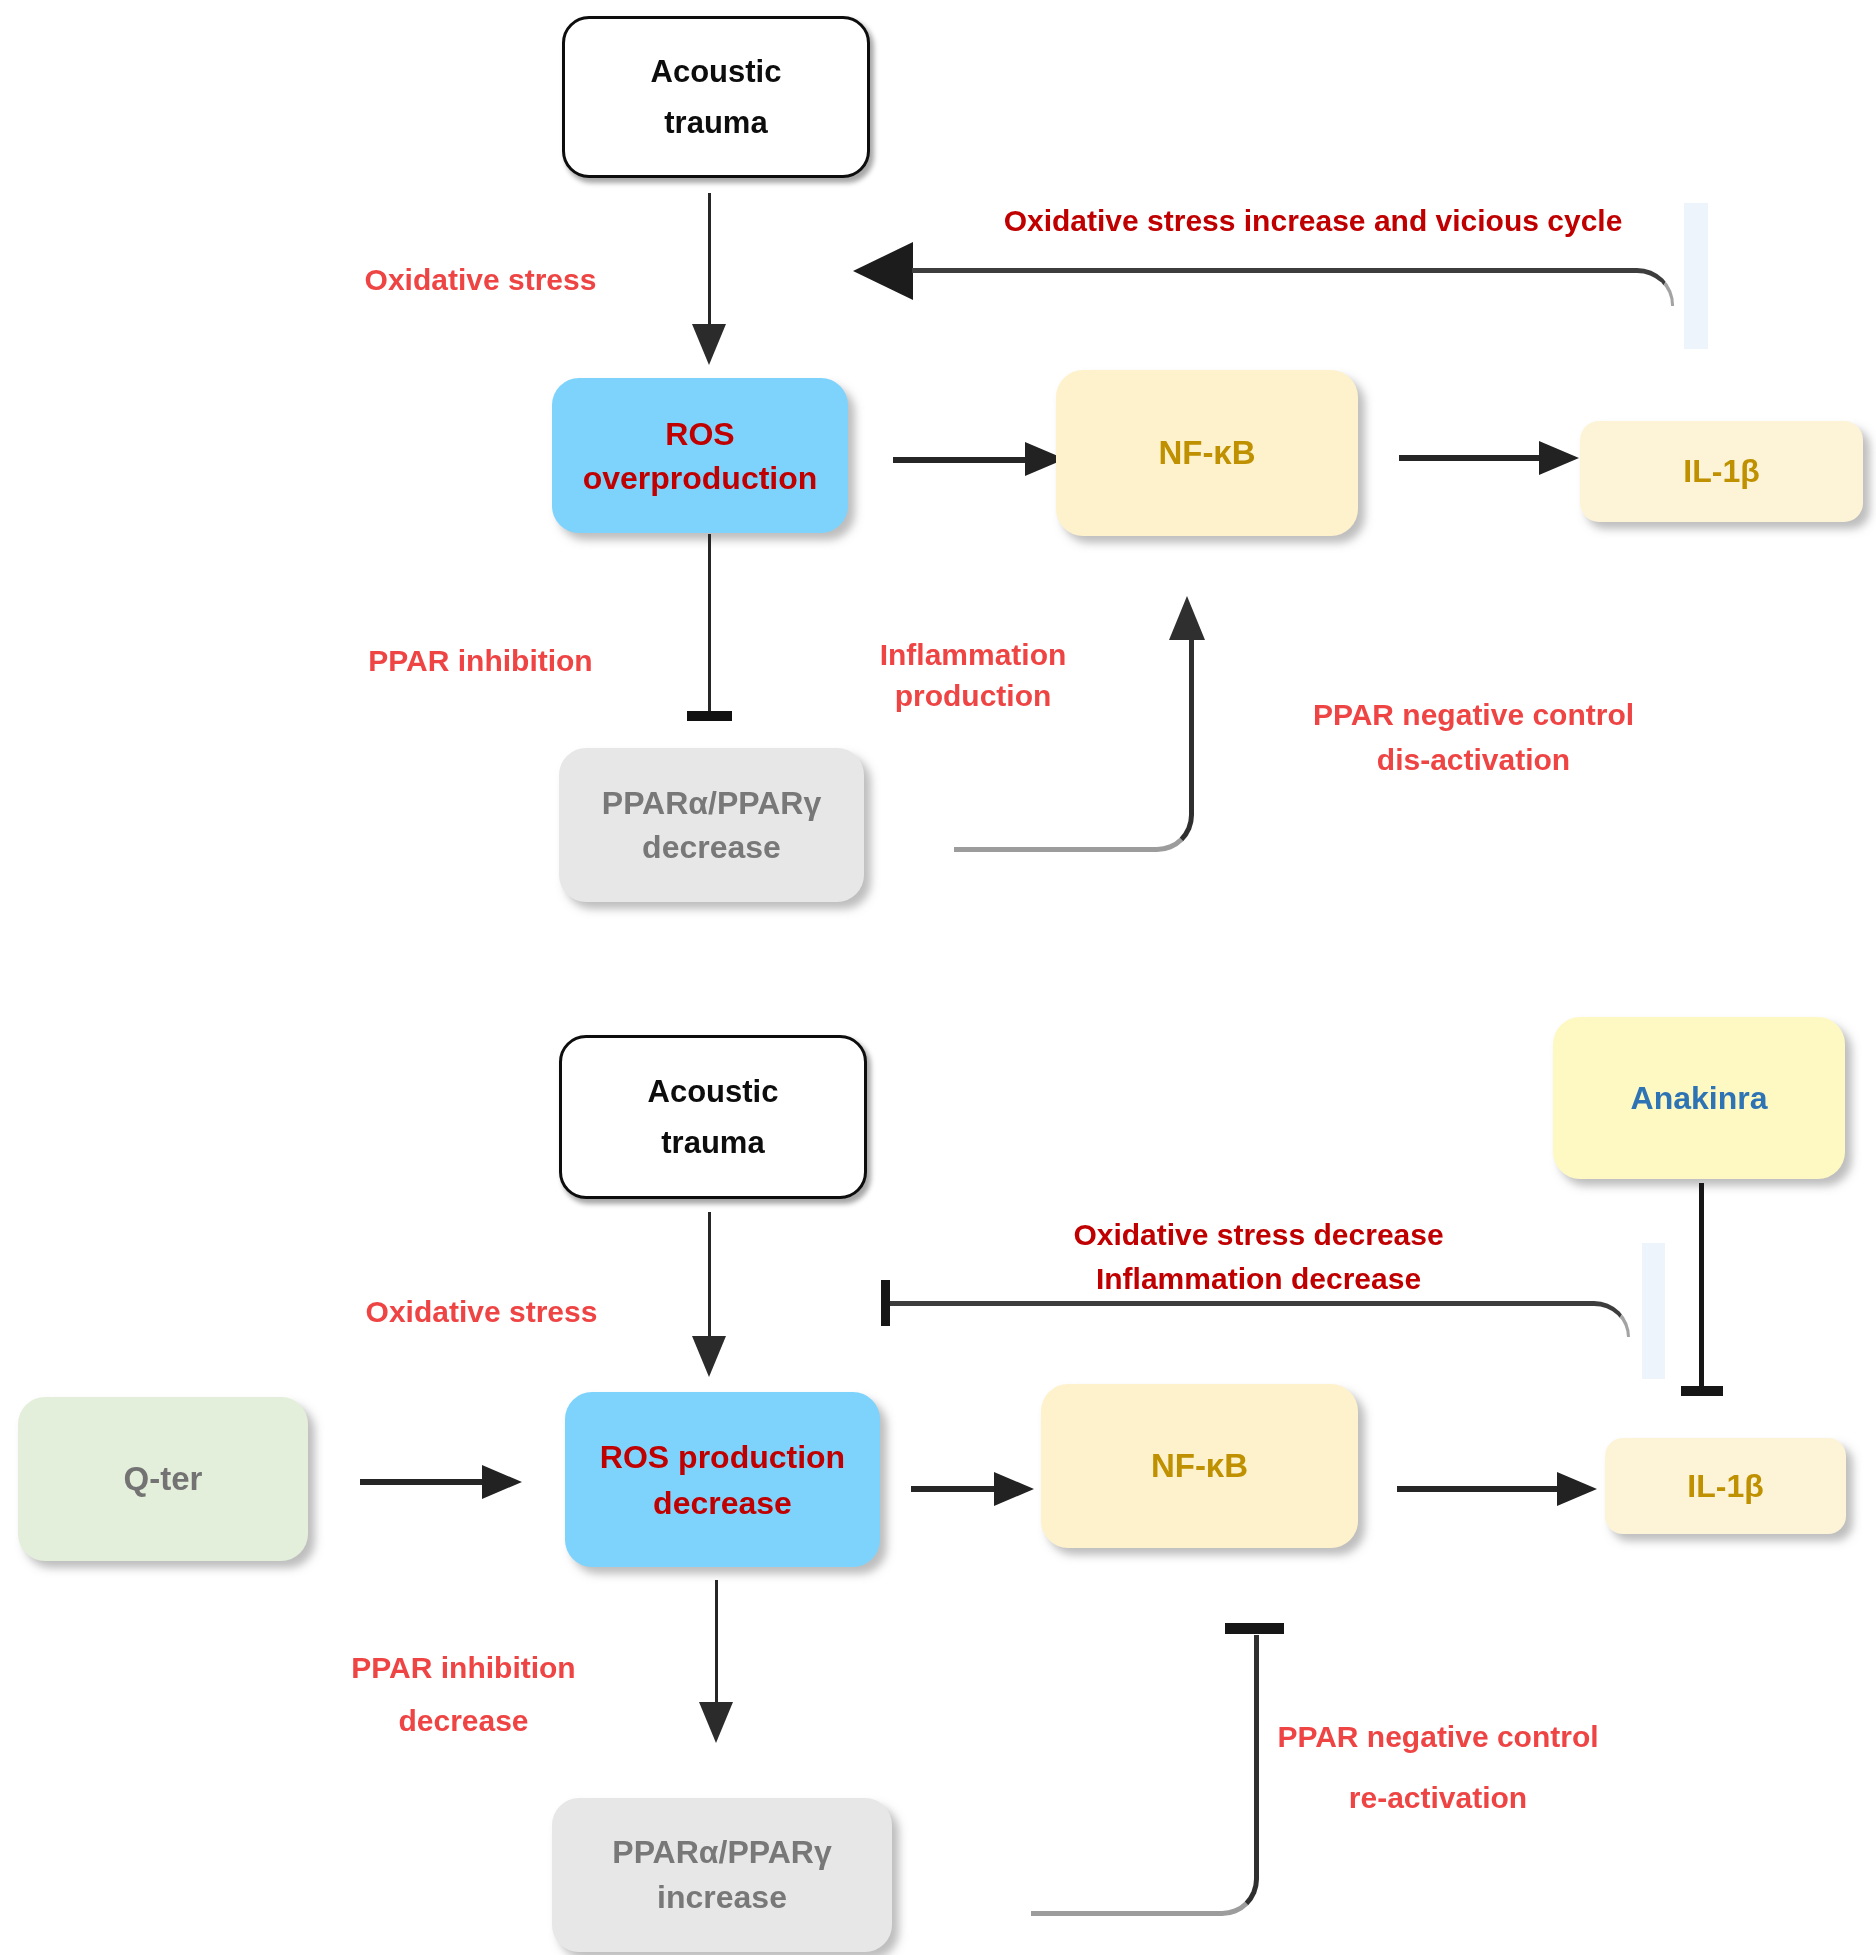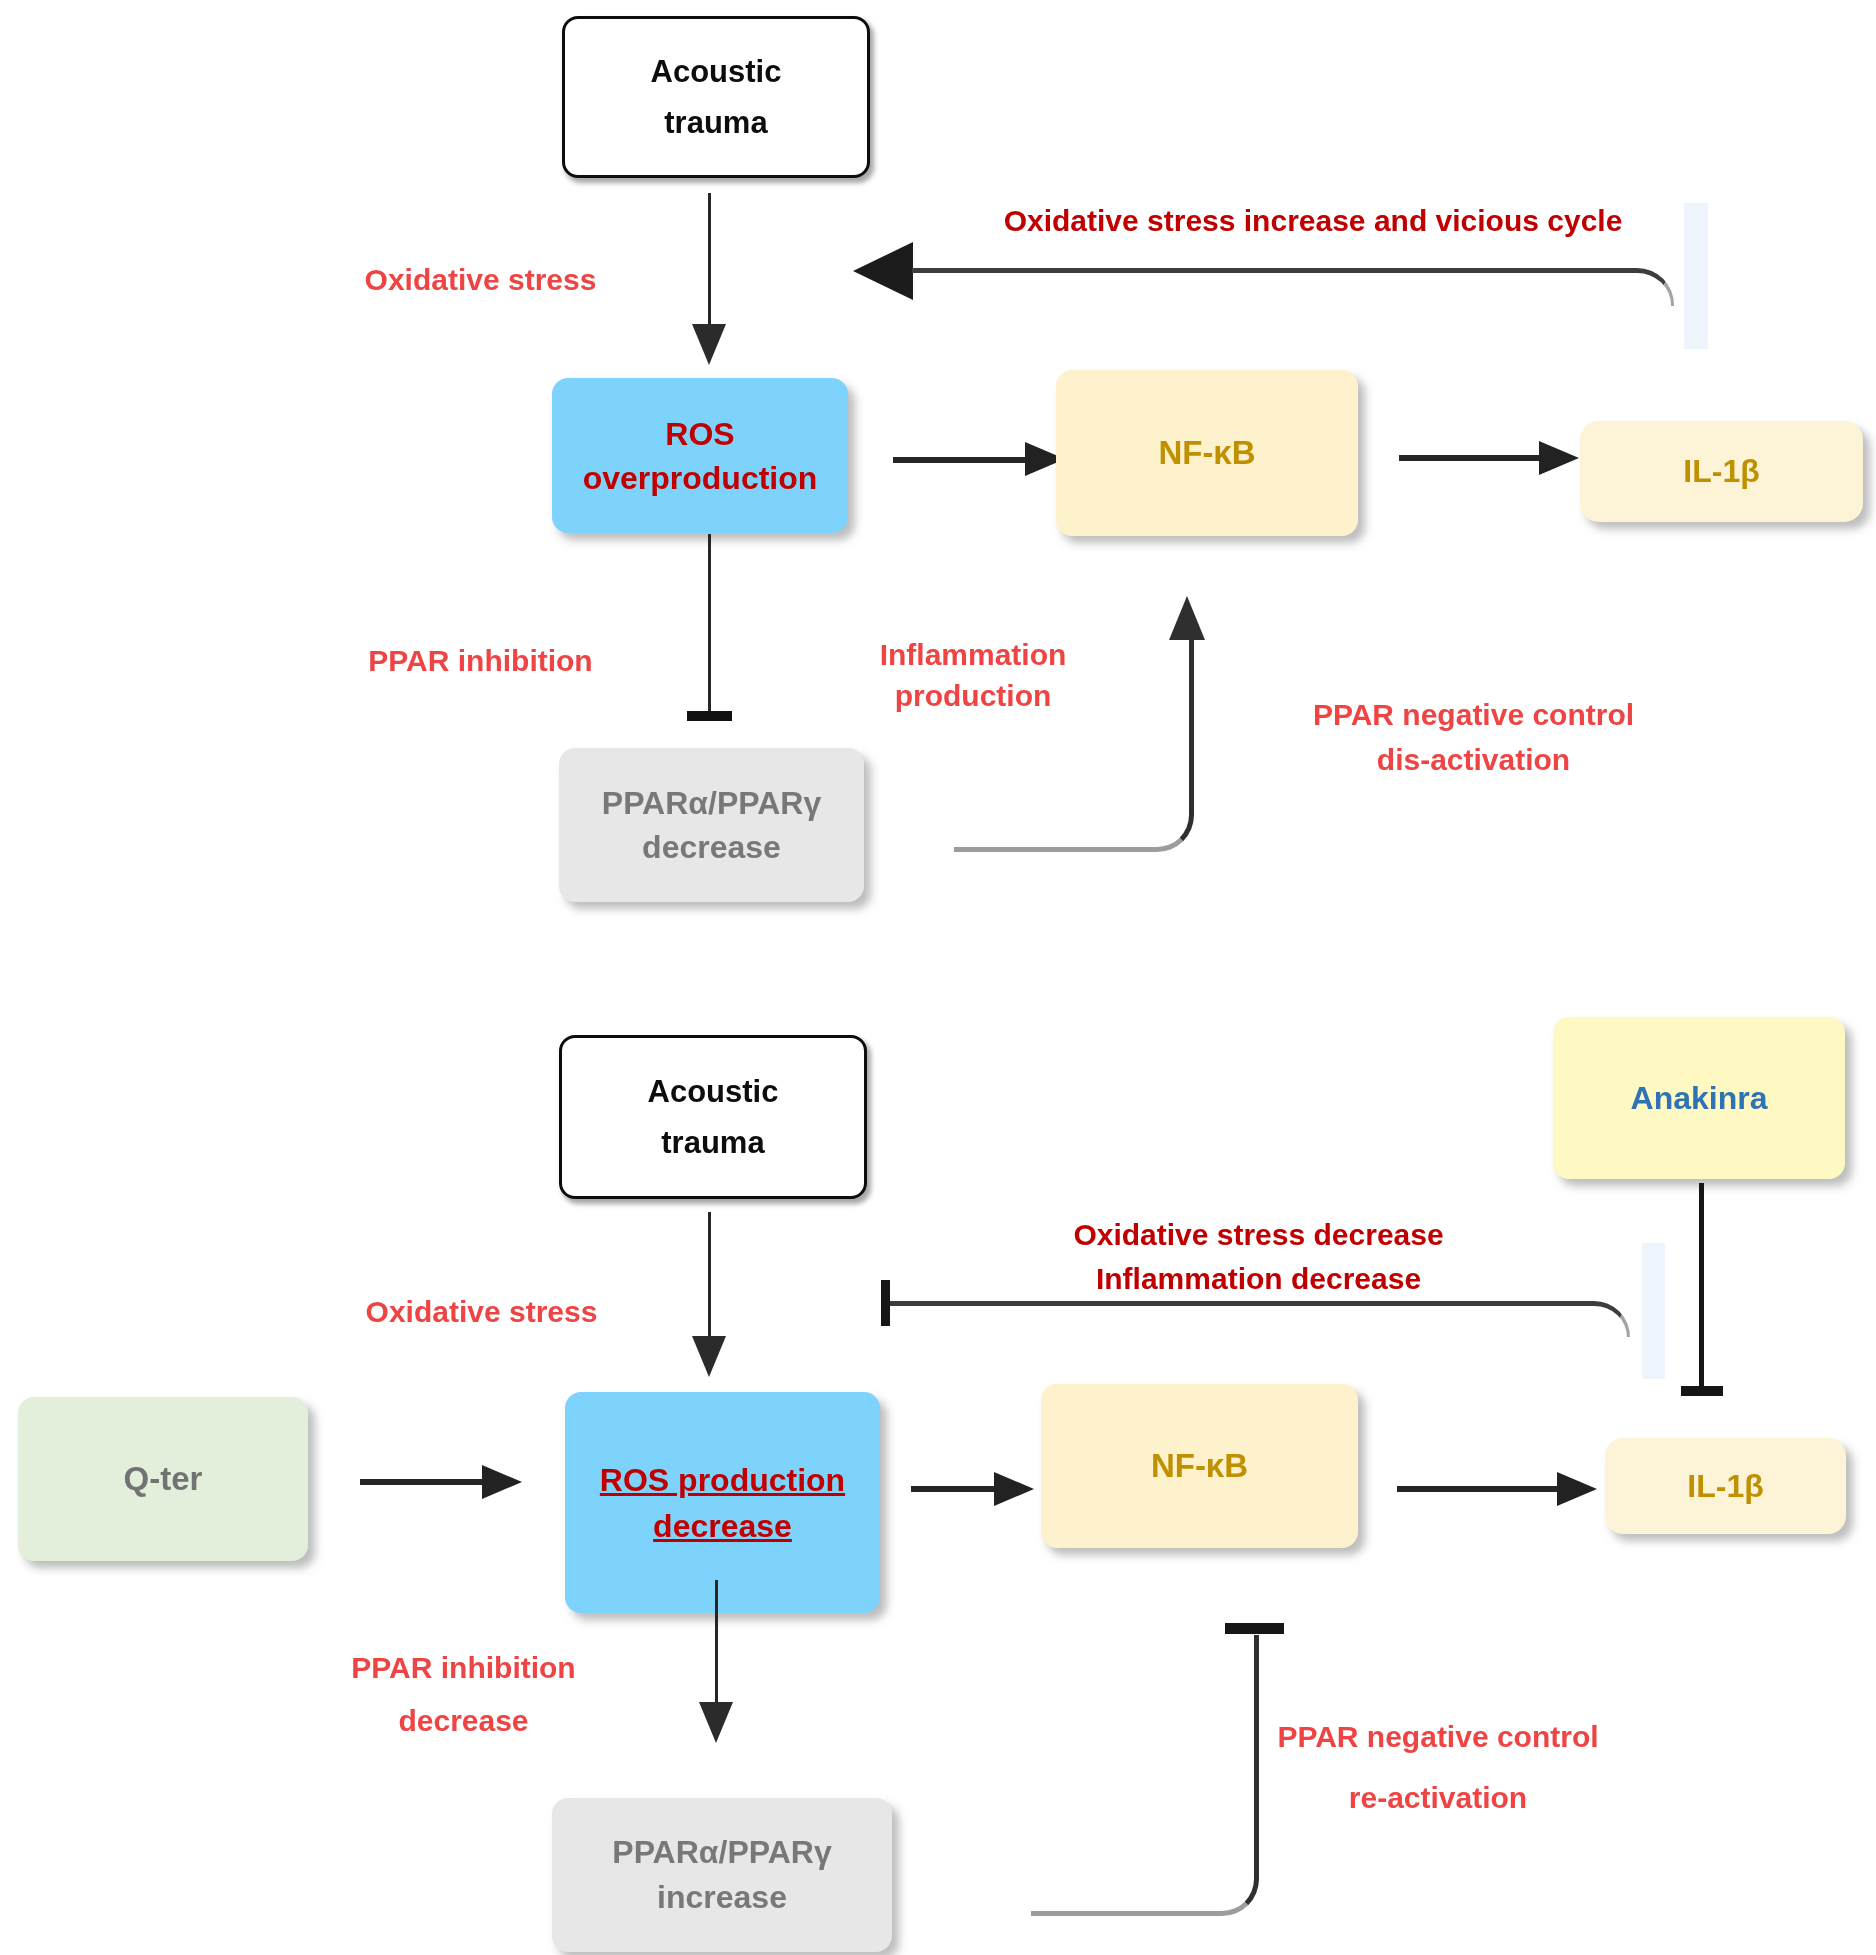--- a/index.html
+++ b/index.html
@@ -2,21 +2,21 @@
 <html style="font-size:10.3px"><head>
 <meta charset="utf-8">
 <style>
   html,body{margin:0;padding:0;background:#ffffff;}
   #canvas{
     position:relative;width:1877px;height:1955px;background:#ffffff;
     font-family:"Liberation Sans",sans-serif;font-weight:bold;overflow:hidden;
   }
   .box{
     position:absolute;display:flex;align-items:center;justify-content:center;
-    text-align:center;white-space:pre-line;border-radius:16px;
+    text-align:center;white-space:pre-line;border-radius:27px;
     box-shadow:6.4px 7px 8.3px rgba(125,125,125,0.5);
   }
   .outline-box{
     background:#ffffff;border:3.9px solid #0d0d0d;color:#0d0d0d;
     box-shadow:3.9px 4.5px 5.8px rgba(0,0,0,0.35);
   }
   .salmon{background:#7dd3fc;color:#c00000;}
   .yellow{background:#fdf2cc;color:#bf9000;}
   .yellow-light{background:#fdf4d7;color:#bf9000;}
   .grayfill{background:#e8e7e7;color:#787878;}
@@ -126,21 +126,21 @@
   <div class="vline" style="left:1699px;top:1183px;width:4.5px;height:204px;background:#161616;"></div>
   <div class="tbar" style="left:1681px;top:1386px;width:42px;height:10.3px;background:#161616;"></div>
 
   <div class="box greenfill" style="left:18px;top:1397px;width:290px;height:164px;font-size:33px;">
     <span>Q-ter</span>
   </div>
 
   <div class="hline" style="left:360px;top:1479px;width:125px;height:5.8px;"></div>
   <div class="tri tri-right" style="left:482px;top:1465px;"></div>
 
-  <div class="box salmon" style="left:565px;top:1392px;width:315px;height:221px;font-size:32px;line-height:46px;text-decoration:underline;">
+  <div class="box salmon" style="left:565px;top:1392px;width:315px;height:175px;font-size:32px;line-height:46px;">
     <span>ROS production
 decrease</span>
   </div>
 
   <div class="hline" style="left:911px;top:1486px;width:86px;height:5.8px;"></div>
   <div class="tri tri-right" style="left:994px;top:1472px;"></div>
 
   <div class="box yellow" style="left:1041px;top:1384px;width:317px;height:164px;font-size:33px;">
     <span>NF-κB</span>
   </div>

